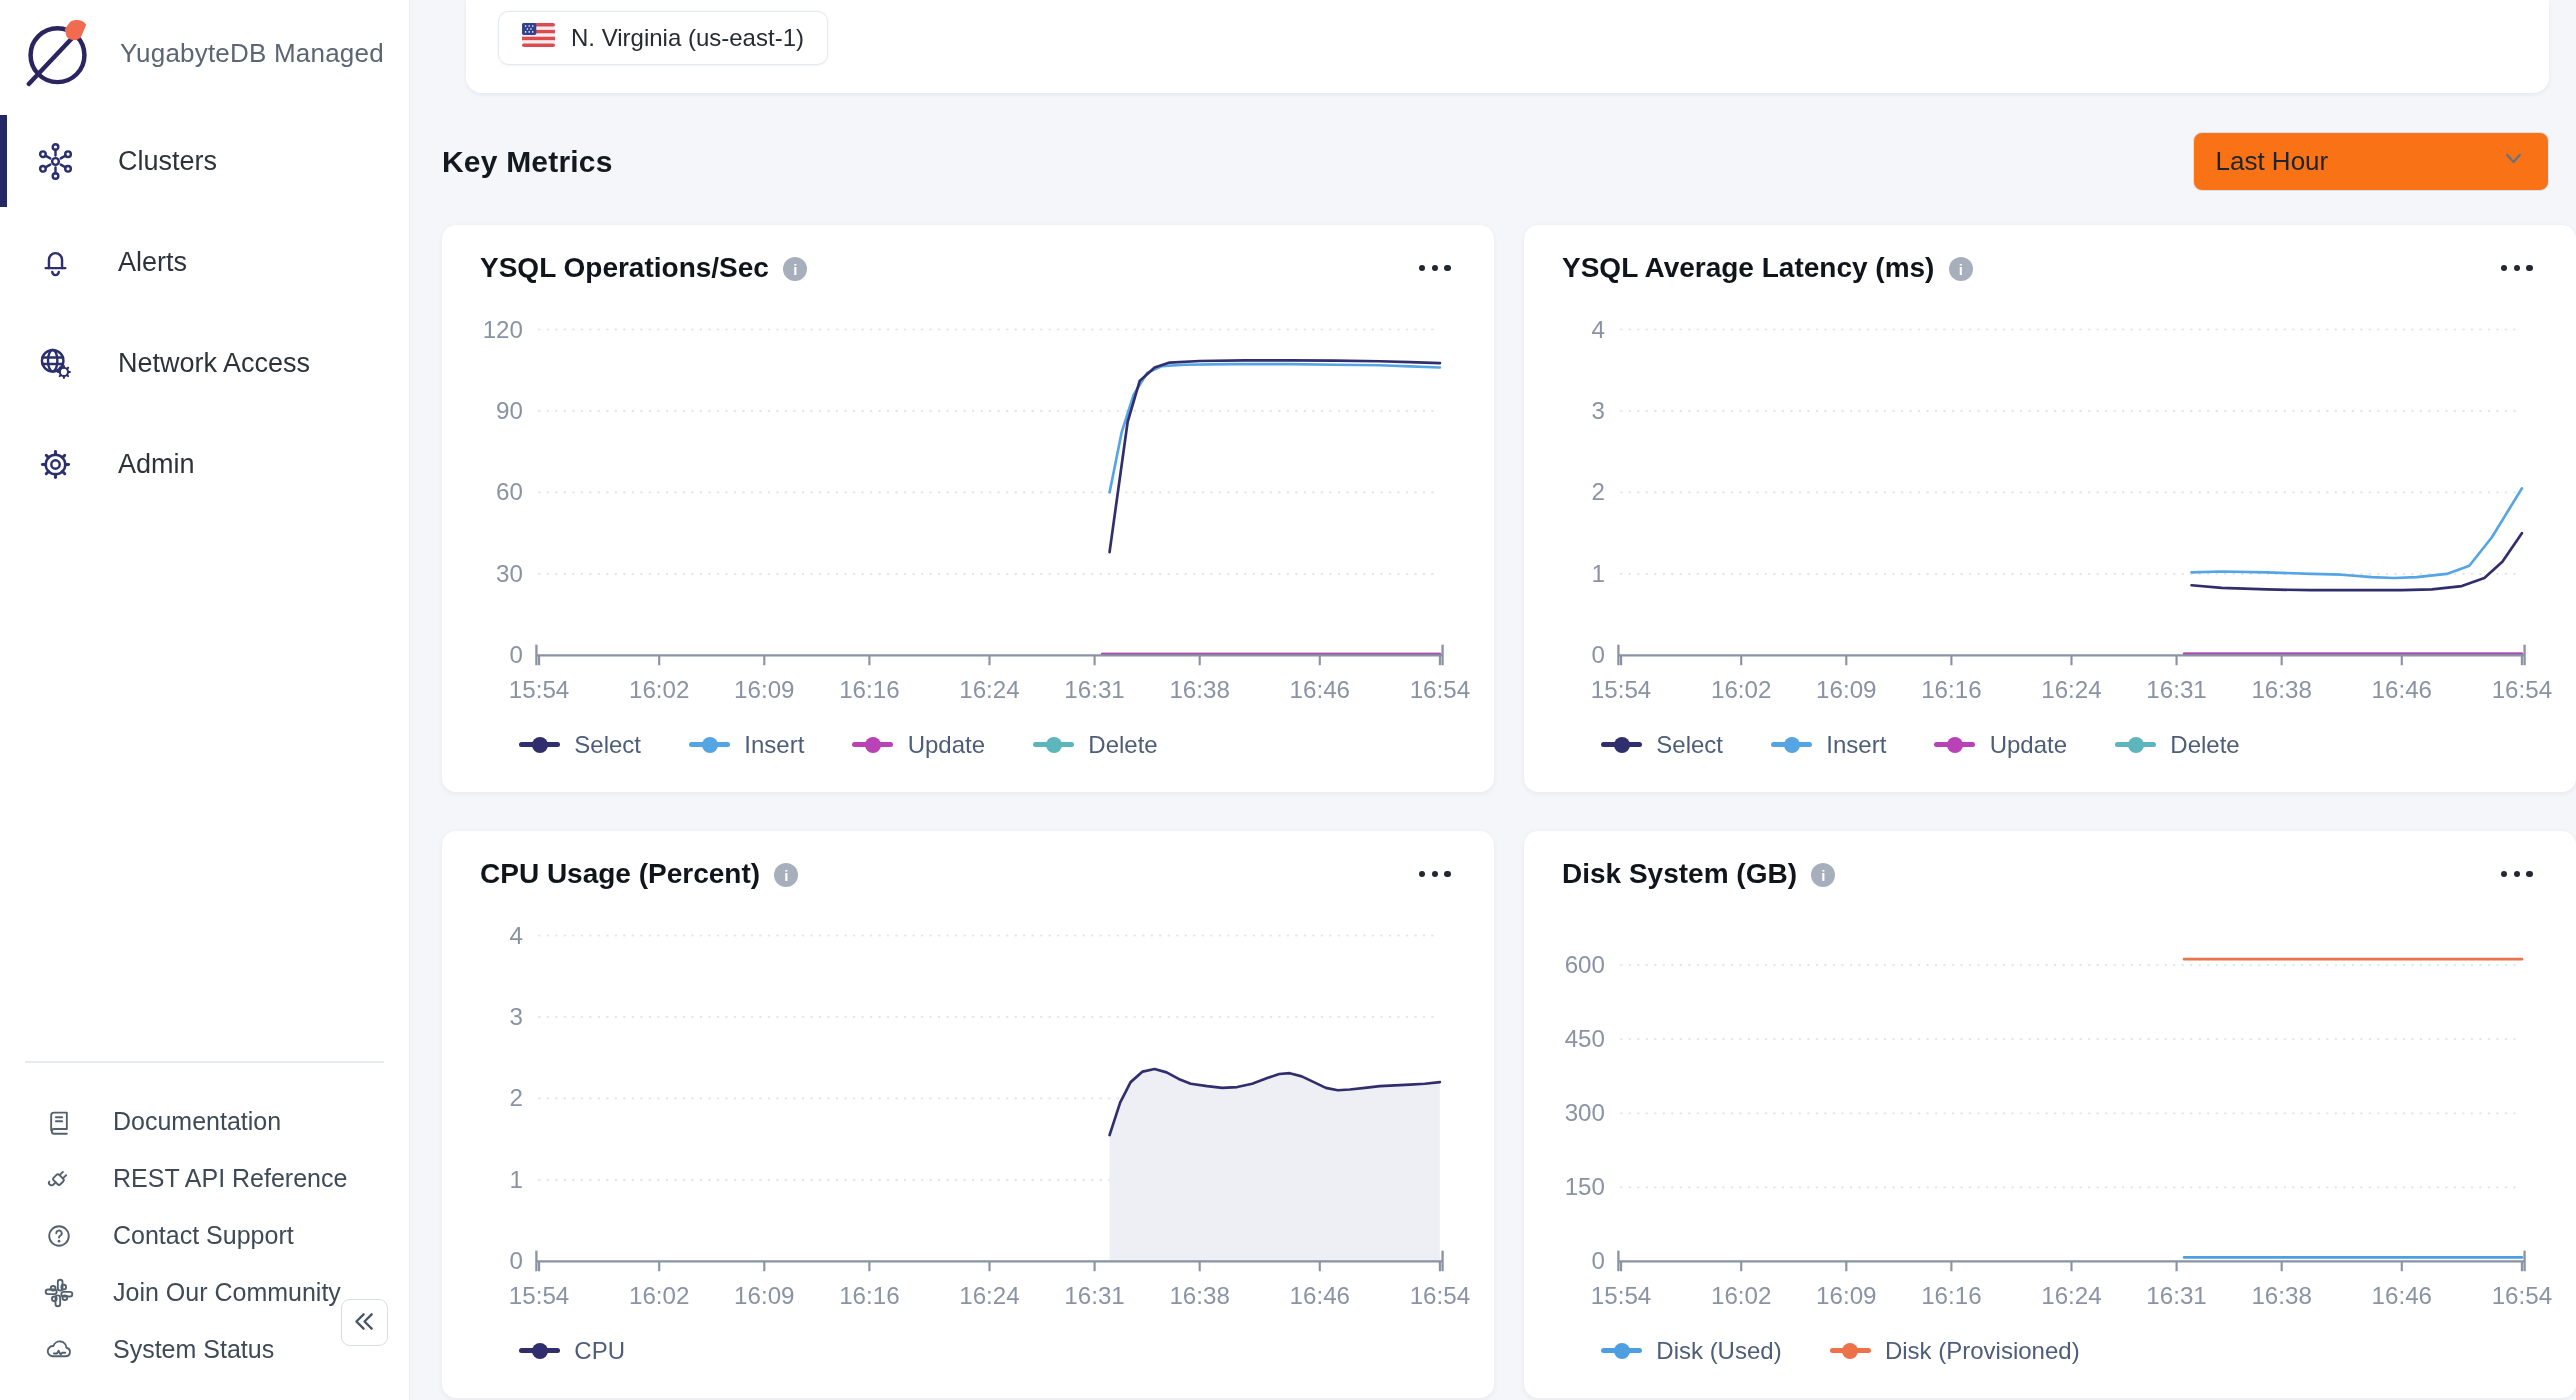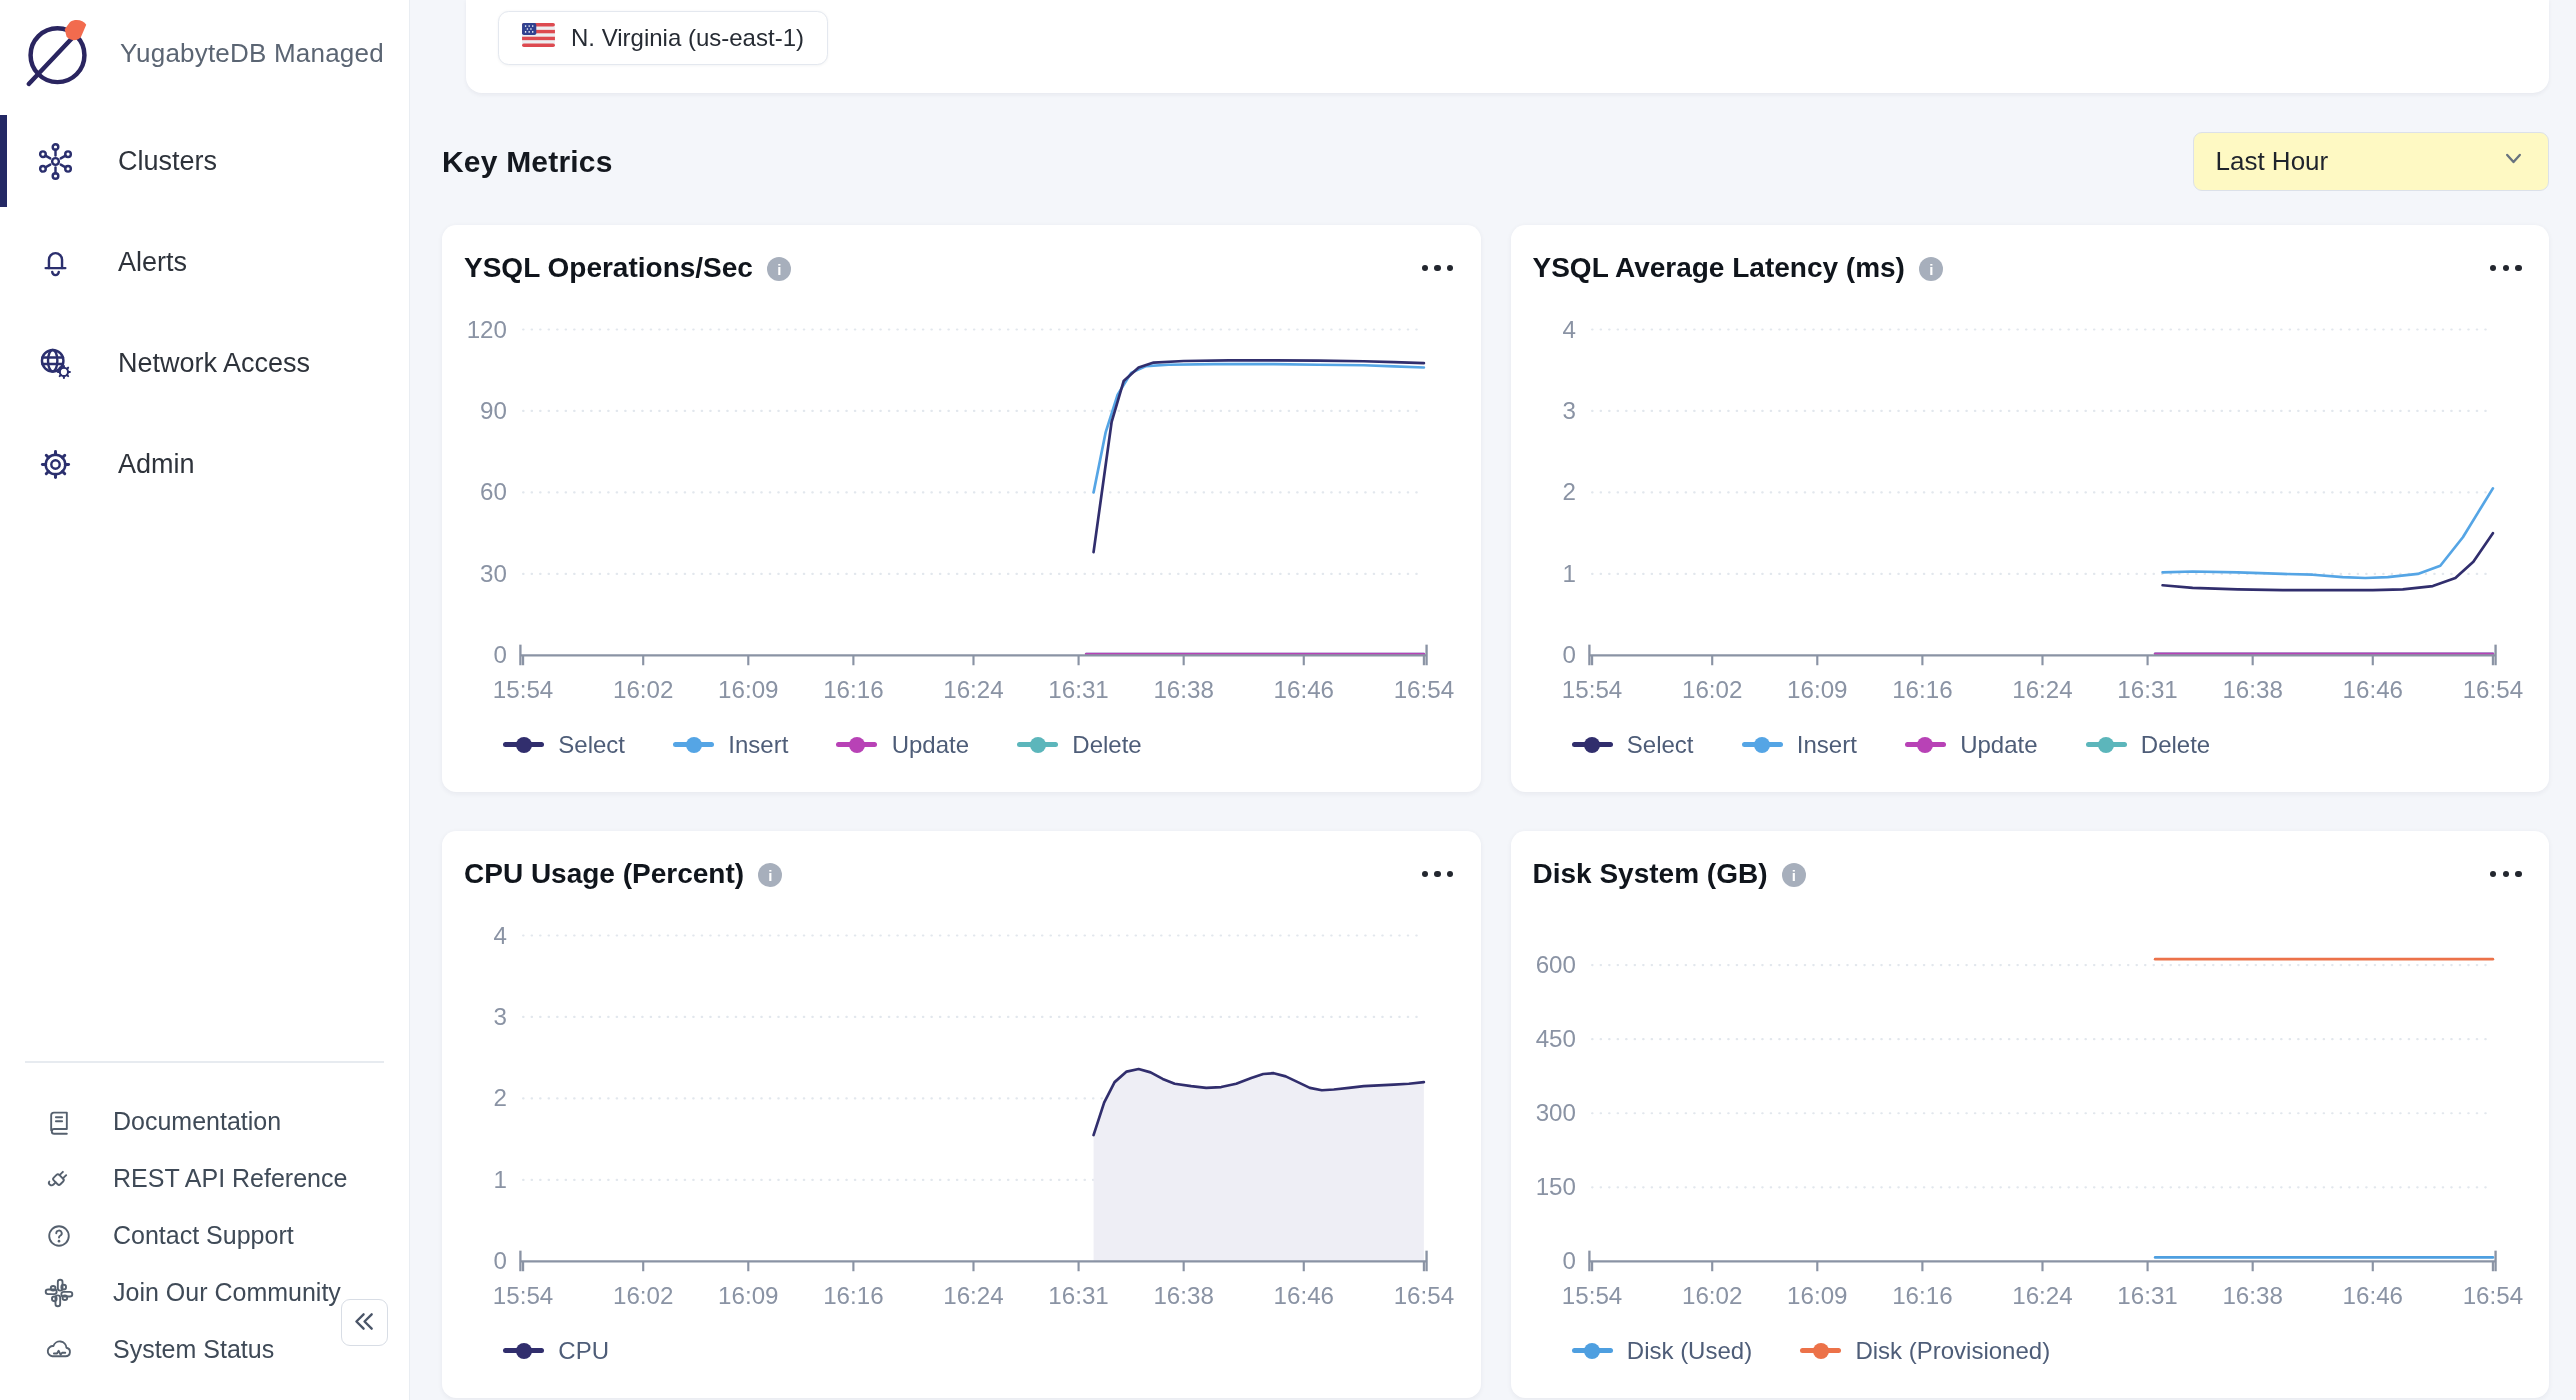--- a/index.html
+++ b/index.html
@@ -48,27 +48,27 @@
   .region-chip {
     display:inline-flex; align-items:center; gap:16px; height:54px; padding:0 23px;
     border:1.8px solid #E4E8EF; border-radius:10.7px; background:#fff;
     font-size:24px; color:#262B33; box-shadow:0 0.9px 2.7px rgba(26,35,66,.05); cursor:pointer;
   }
   .metrics-row { display:flex; align-items:center; justify-content:space-between; margin:39px 0 34px 0; }
   .metrics-title { font-size:30px; font-weight:700; color:#14181F; letter-spacing:0.2px; }
   .range-select {
     display:flex; align-items:center; justify-content:space-between;
     width:356px; height:59px; padding:0 21.5px;
-    border:1.8px solid #DCE1E9; border-radius:9px; background:#fef9c3;
+    border:1.8px solid #DCE1E9; border-radius:9px; background:#f97316;
     font-size:26px; color:#1F242C; cursor:pointer;
   }
 
   .grid { display:grid; grid-template-columns:1fr 1fr; gap:39px 30px; }
   .card {
-    background:#fff; border-radius:14.3px; padding:27px 22px; height:567px;
+    background:#fff; border-radius:14.3px; padding:27px 38px; height:567px;
     box-shadow:0 1.8px 5.4px rgba(26,35,66,.06); display:flex; flex-direction:column;
   }
   .card-header { display:flex; align-items:center; justify-content:space-between; }
   .card-title-wrap { display:flex; align-items:center; gap:14.3px; }
   .card-title { font-size:28px; font-weight:700; color:#10151C; }
   .info-icon {
     width:24px; height:24px; border-radius:50%; background:#A7AFBC; color:#fff;
     font-size:15px; font-weight:700; font-style:normal;
     display:flex; align-items:center; justify-content:center; margin-top:2.7px;
   }

